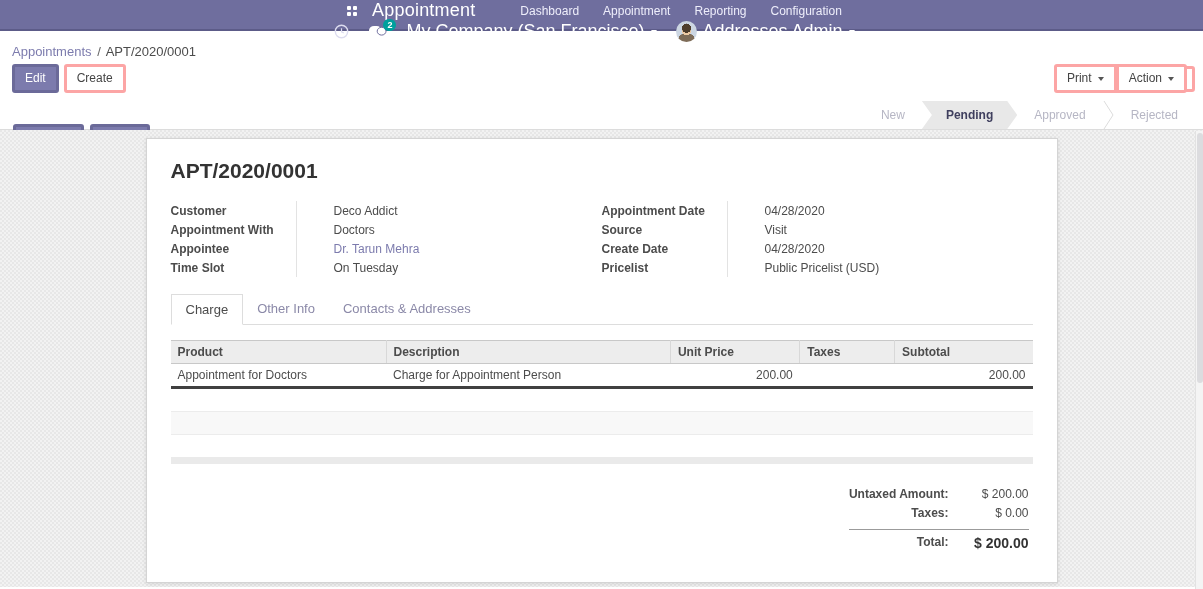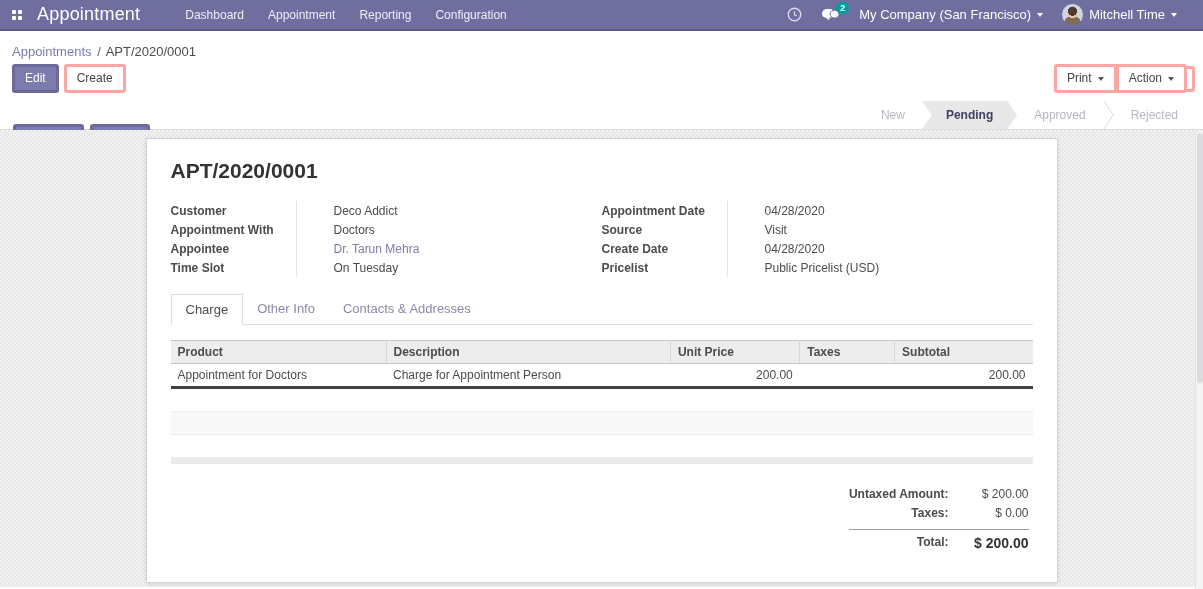--- a/index.html
+++ b/index.html
@@ -8,35 +8,35 @@
     width:1203px; height:589px; overflow:hidden; position:relative;
     font-family:"Liberation Sans", sans-serif; font-size:12px; color:#4c4c4c;
     background:#fff;
   }
   a { text-decoration:none; }
 
   
   .navbar {
     height:31px; background:#6f6e9e; border-bottom:2px solid #5c5b88;
     display:flex; align-items:center; justify-content:space-between;
-    color:#fff; padding:0 26px 0 12px;
+    color:#fff; padding:0 26px 0 12px;flex-direction:column;
   }
   .nav-left { display:flex; align-items:center; }
   .apps-grid { display:grid; grid-template-columns:4px 4px; grid-gap:2px; margin-right:15px; cursor:pointer; }
   .apps-grid span { width:4px; height:4px; background:#fff; border-radius:1px; }
   .app-name { font-size:18px; font-weight:400; margin-right:45px; letter-spacing:.2px; }
   .nav-menus { display:flex; gap:24px; }
   .nav-menus a { color:#eeeefb; font-size:12px; }
   .nav-right { display:flex; align-items:center; gap:19px; }
   .nav-icon-btn { position:relative; display:flex; align-items:center; cursor:pointer; }
   .badge {
     position:absolute; top:-6px; right:-9px; background:#00a09d; color:#fff;
     font-size:9px; font-weight:bold; border-radius:8px; padding:1px 4px; line-height:10px;
   }
-  .nav-drop { display:flex; align-items:center; gap:6px; font-size:13px; color:#fff; cursor:pointer; }
+  .nav-drop { display:flex; align-items:center; gap:6px; font-size:18px; color:#fff; cursor:pointer; }
   .caret-w { width:0; height:0; border:3.5px solid transparent; border-top:4px solid #fff; margin-top:4px; }
   .avatar {
     width:21px; height:21px; border-radius:50%;
     background:
       radial-gradient(circle at 50% 34%, #4e3d2c 0 26%, transparent 27%),
       radial-gradient(circle at 50% 44%, #ecc9a3 0 30%, transparent 31%),
       radial-gradient(circle at 50% 100%, #7e6c58 0 38%, transparent 39%),
       #ccd6e2;
   }
 
@@ -172,21 +172,21 @@
         <ellipse cx="13.6" cy="6.2" rx="4.4" ry="3.9" fill="#fff" stroke="#6f6e9e" stroke-width="1"></ellipse>
       </svg>
       <span class="badge">2</span>
     </div>
     <div class="nav-drop">
       <span>My Company (San Francisco)</span>
       <span class="caret-w"></span>
     </div>
     <div class="nav-drop">
       <span class="avatar"></span>
-      <span>Mitchell Time</span>
+      <span>Addresses Admin</span>
       <span class="caret-w"></span>
     </div>
   </div>
 </header>
 
 <div class="breadcrumb-row">
   <a href="#">Appointments</a>
   <span class="crumb-sep">/</span>
   <span class="crumb-current">APT/2020/0001</span>
 </div>

